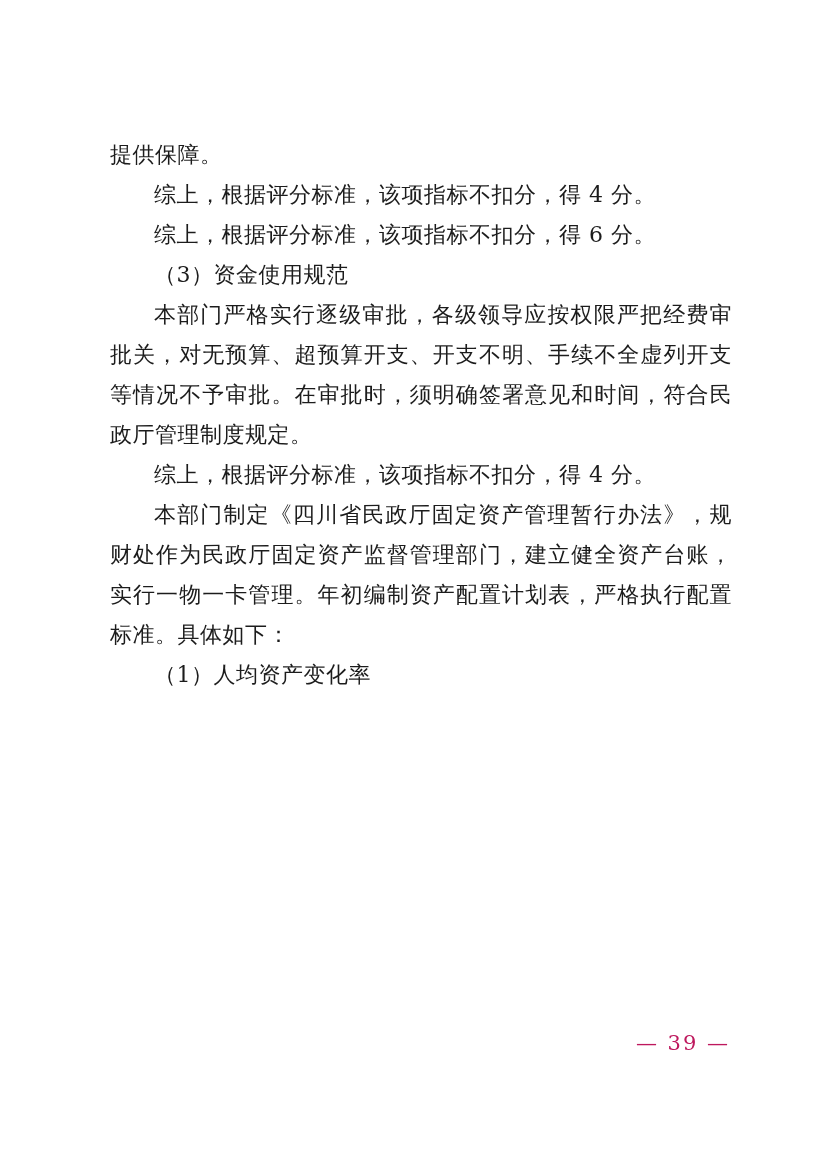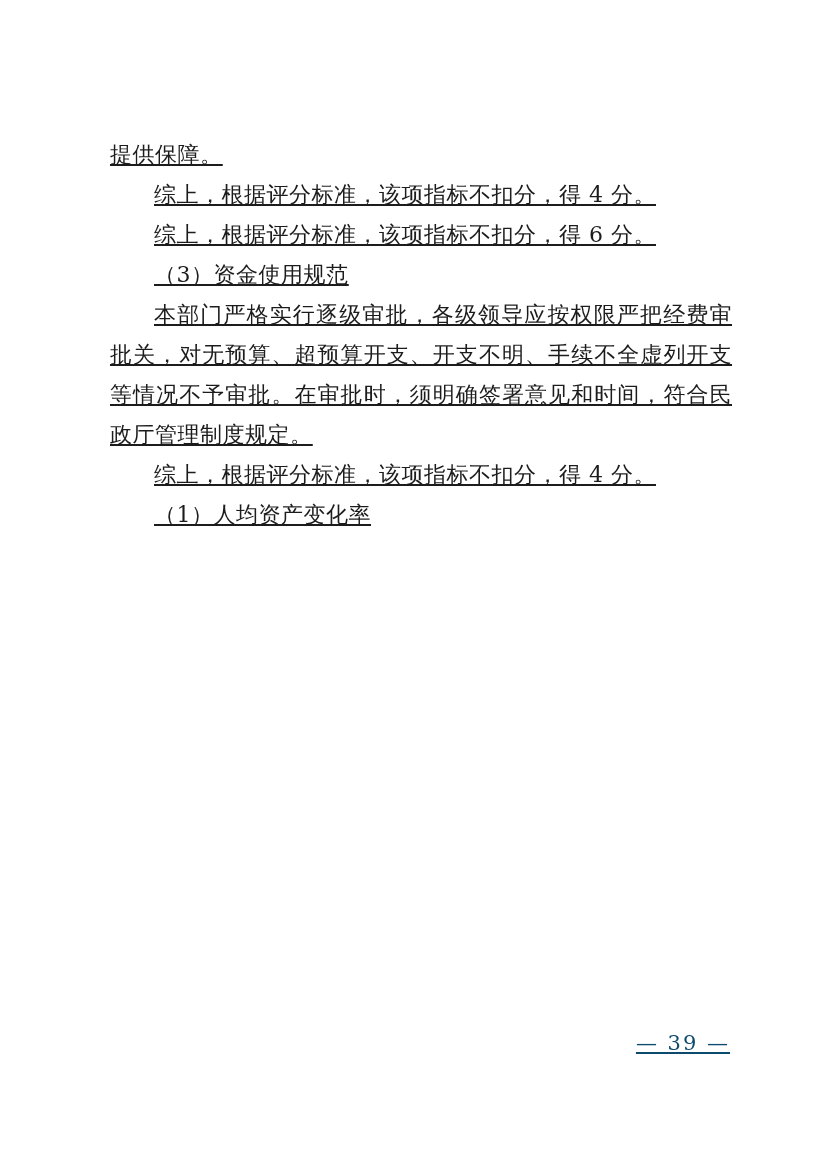--- a/index.html
+++ b/index.html
@@ -1,15 +1,15 @@
 <!DOCTYPE html>
 <html><head>
 <meta charset="utf-8">
 <style>
-  * { box-sizing: border-box; text-decoration: underline; }
+  * { box-sizing: border-box; }
   html, body {
     margin: 0;
     padding: 0;
     background: #ffffff;
   }
   .page {
     position: relative;
     width: 826px;
     height: 1169px;
     background: #ffffff;
@@ -33,33 +33,34 @@
     letter-spacing: 0.5px;
   }
   .indent { text-indent: 2em; }
   .bold { font-weight: bold; }
   .page-footer {
     position: absolute;
     top: 1028px;
     right: 96px;
     font-size: 21px;
     line-height: 30px;
-    color: #0c4a6e;
+    color: #be185d;
     letter-spacing: 2px;
     font-family: "DejaVu Serif", "Liberation Serif", serif;
   }
 </style>
 </head>
 <body>
 
 <div class="page">
   <div class="content">
     <p>提供保障。</p>
     <p class="indent">综上，根据评分标准，该项指标不扣分，得 4 分。</p>
     <p class="indent">综上，根据评分标准，该项指标不扣分，得 6 分。</p>
     <p class="indent">（3）资金使用规范</p>
     <p class="indent">本部门严格实行逐级审批，各级领导应按权限严把经费审批关，对无预算、超预算开支、开支不明、手续不全虚列开支等情况不予审批。在审批时，须明确签署意见和时间，符合民政厅管理制度规定。</p>
     <p class="indent">综上，根据评分标准，该项指标不扣分，得 4 分。</p>
+    <p class="indent">本部门制定《四川省民政厅固定资产管理暂行办法》，规财处作为民政厅固定资产监督管理部门，建立健全资产台账，实行一物一卡管理。年初编制资产配置计划表，严格执行配置标准。具体如下：</p>
     <p class="indent">（1）人均资产变化率</p>
   </div>
 
   <div class="page-footer">— 39 —</div>
 </div>
 
 </body></html>

